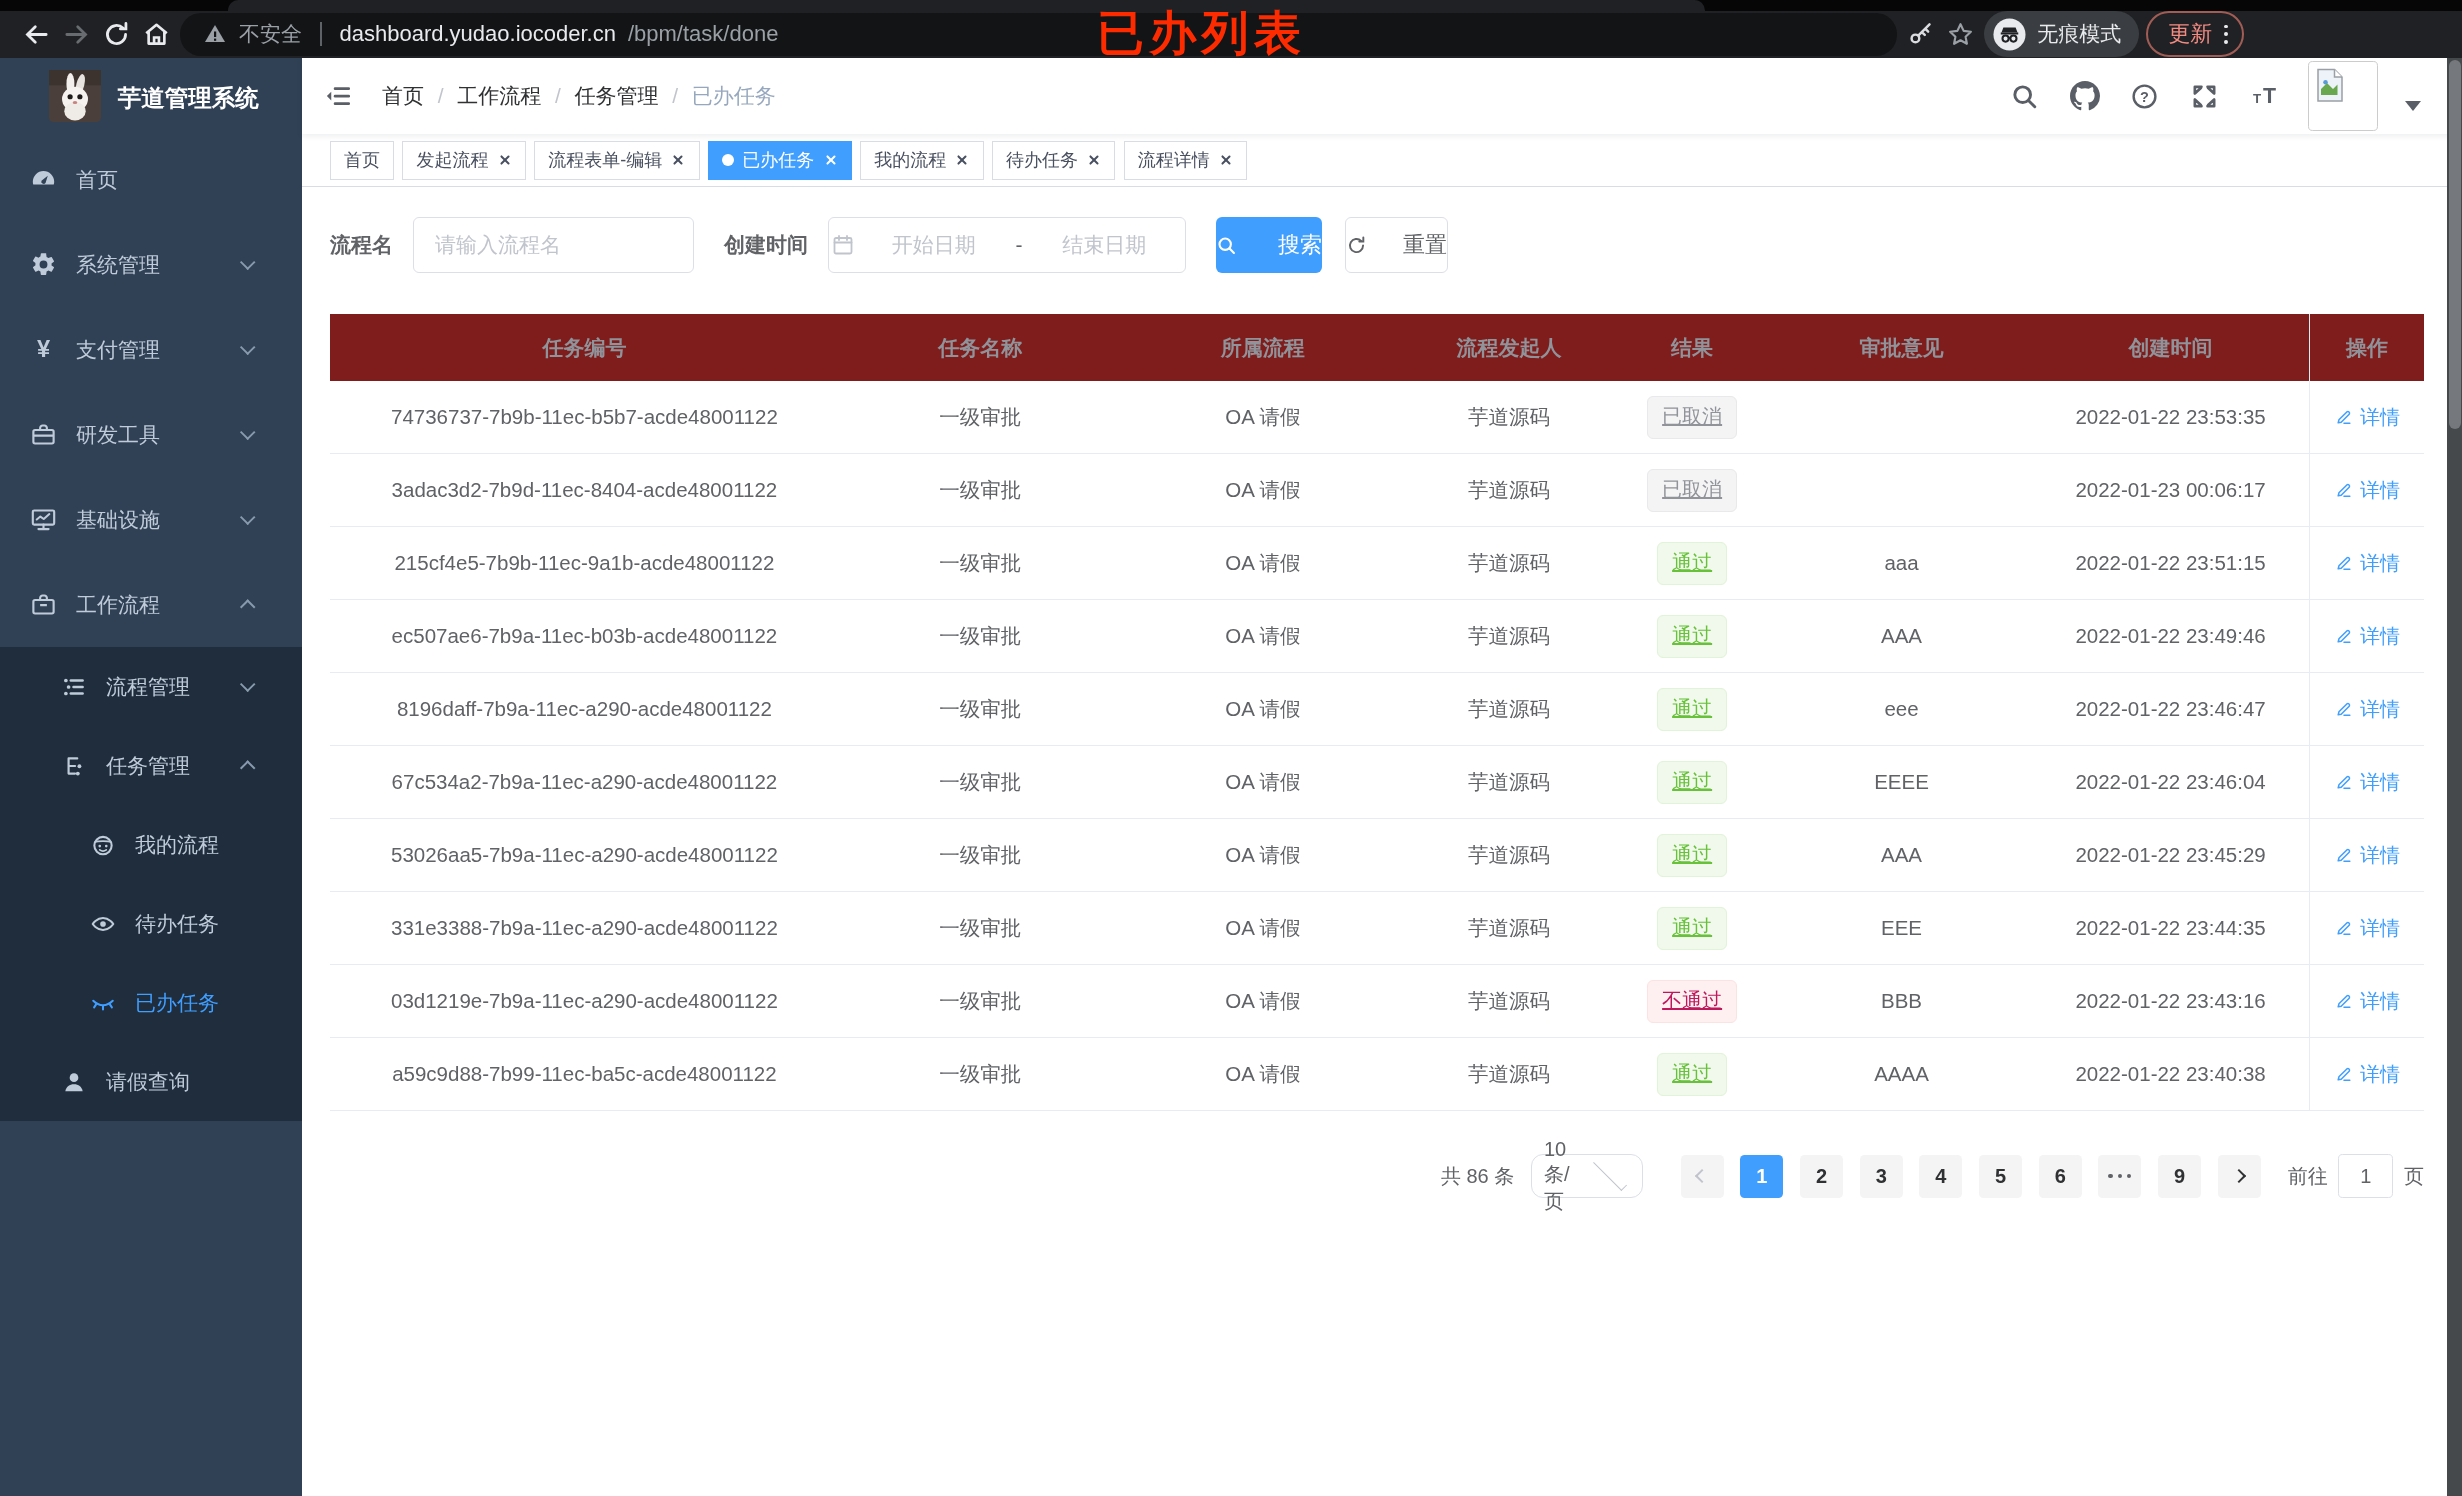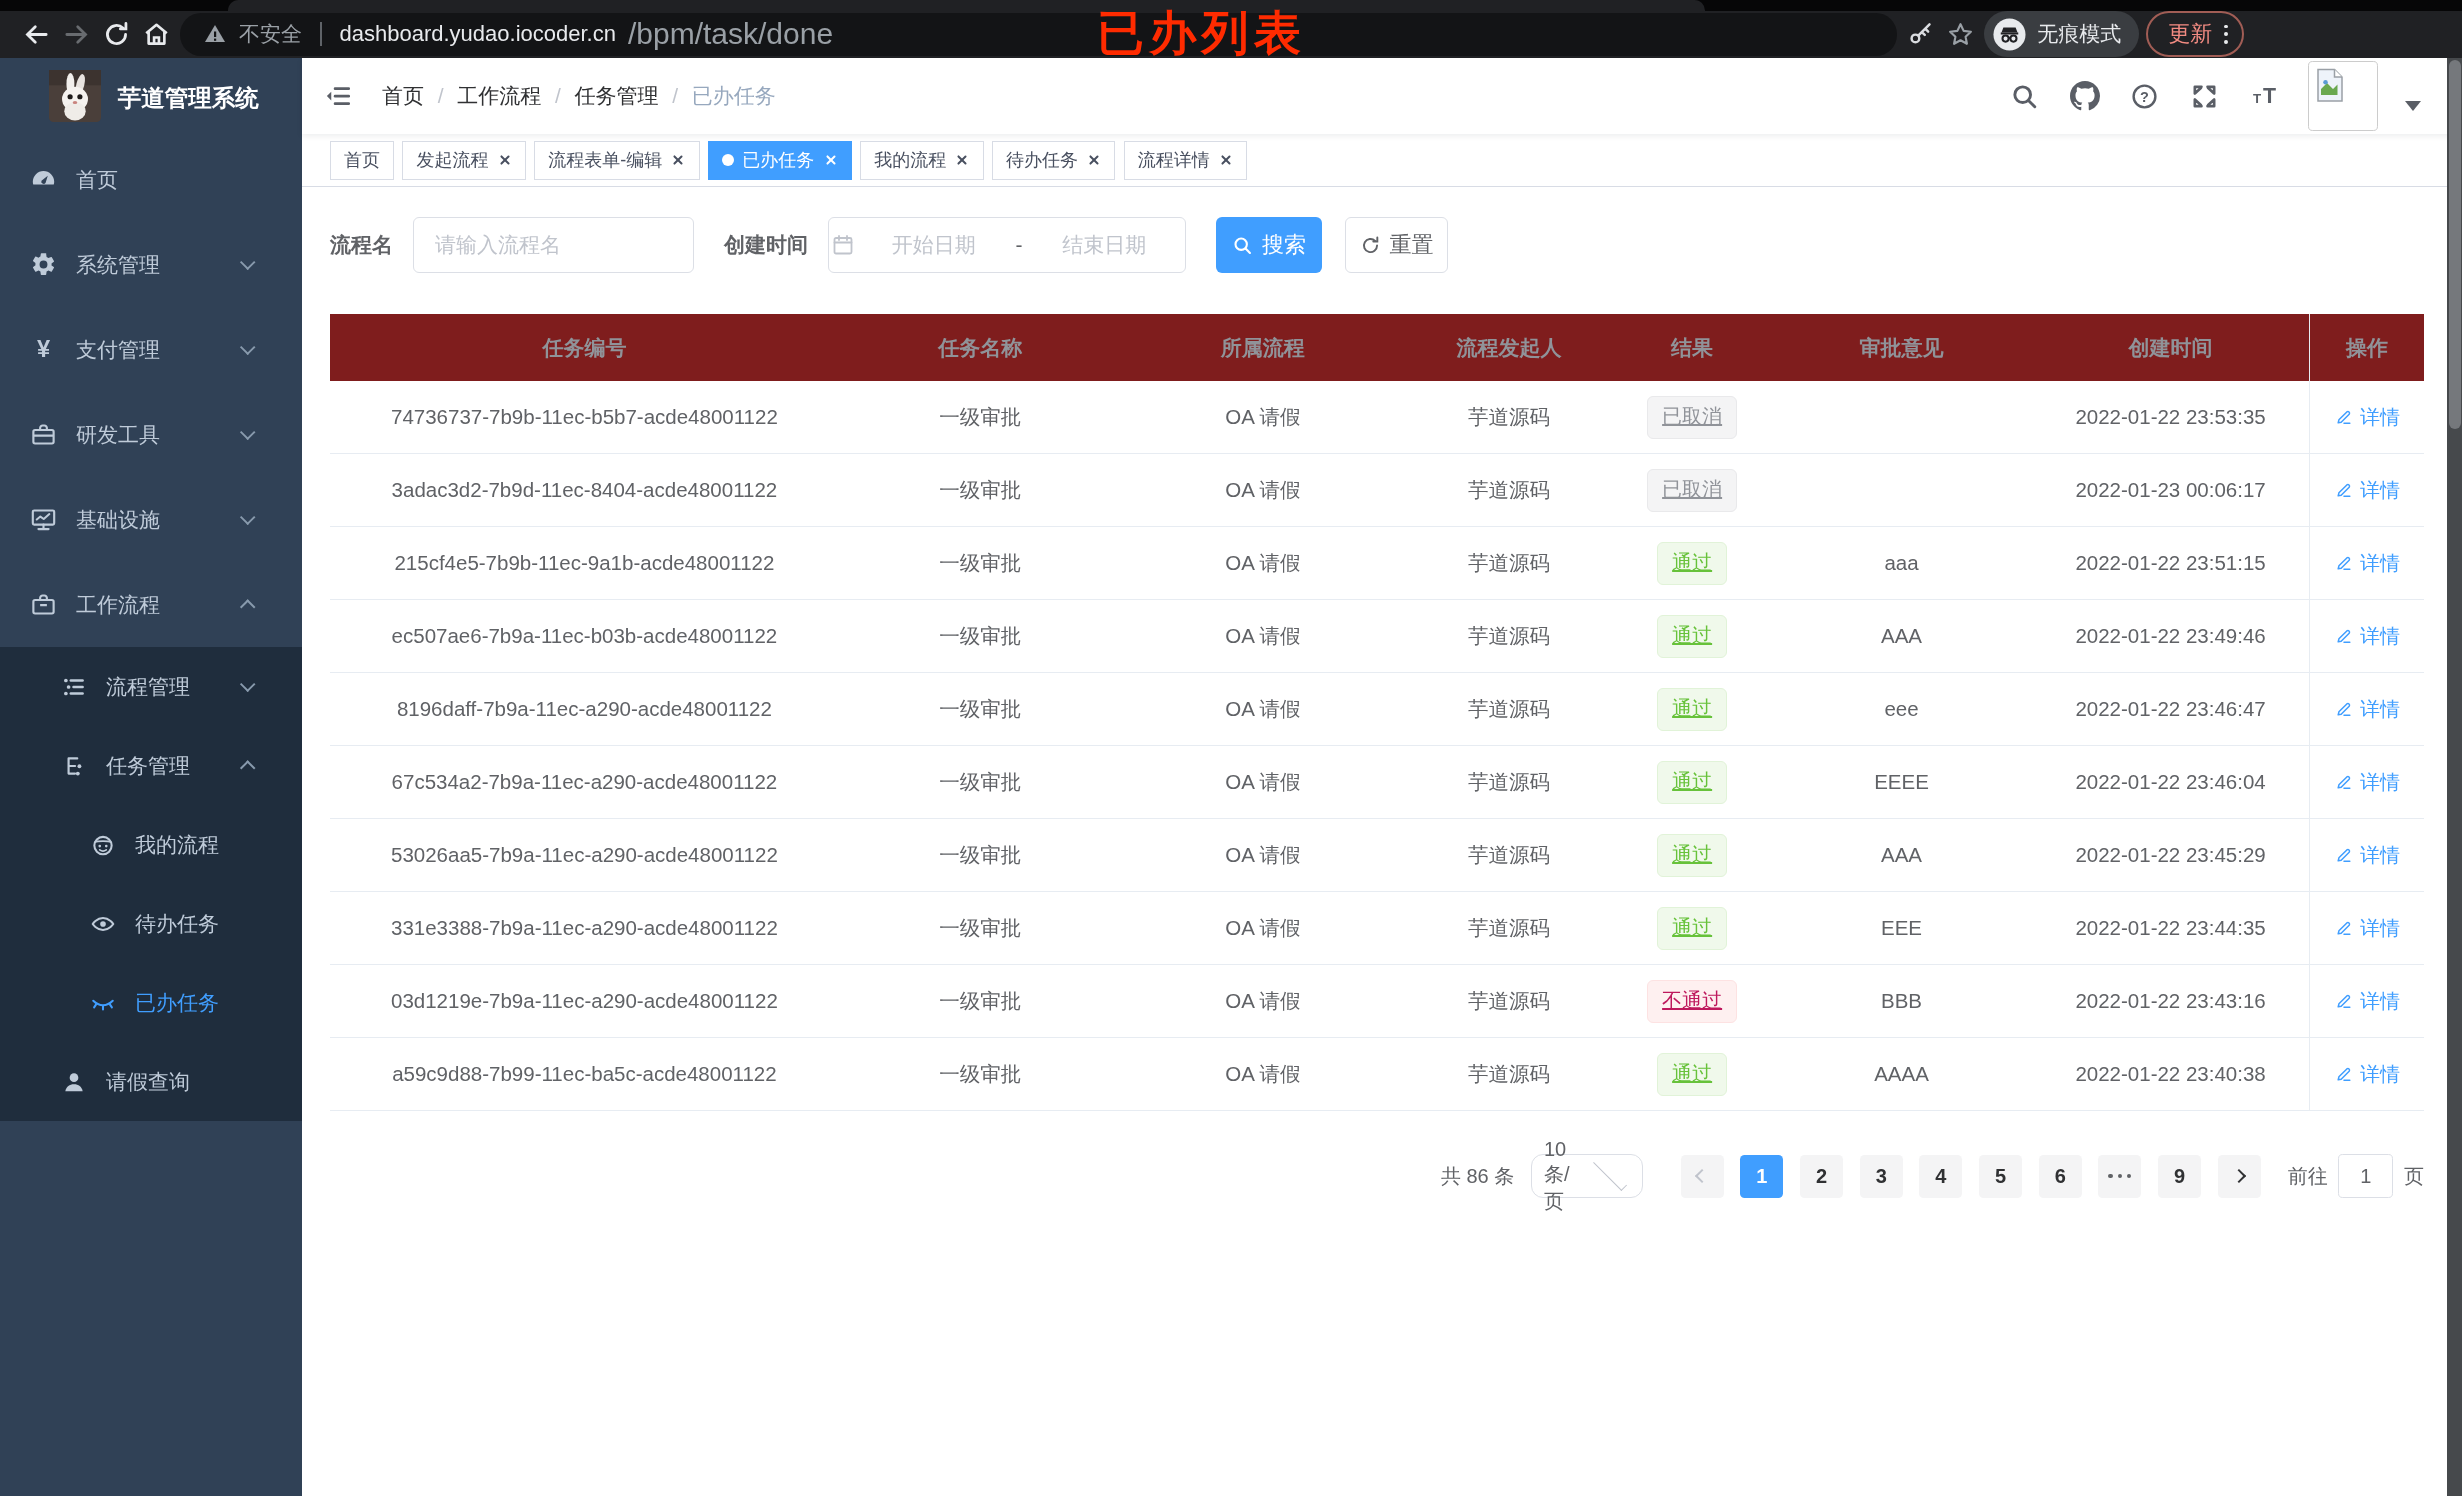--- a/index.html
+++ b/index.html
@@ -10,21 +10,21 @@
   
   .chrome { position:absolute; top:0; left:0; right:0; height:58px; background:#202124; z-index:40; }
   .chrome-tabstrip { position:absolute; top:0; left:0; right:0; height:10.6px; background:#060607; }
   .chrome-activetab { position:absolute; top:0; left:228px; width:1477px; height:10.6px; background:#202124; border-radius:10.6px 10.6px 0 0; }
   .chrome-toolbar { position:absolute; top:10.6px; left:0; right:0; height:47px; display:flex; align-items:center; padding:0 20px; gap:7px; }
   .nav-ic { width:33px; height:33px; display:flex; align-items:center; justify-content:center; flex:0 0 auto; }
   .url-pill { height:43px; flex:1 1 auto; max-width:1717px; background:#131416; border-radius:21px; display:flex; align-items:center; padding:0 23px; gap:12px; }
   .sec-label { color:#9aa0a6; font-size:21px; }
   .pill-div { width:1.5px; height:24px; background:#5f6368; margin:0 6px; }
   .url-host { color:#e8eaed; font-size:22px; }
-  .url-path { color:#9aa0a6; font-size:30px; }
+  .url-path { color:#9aa0a6; font-size:22px; }
   .incog { height:46px; background:#3a3d41; border-radius:23px; display:flex; align-items:center; gap:10.6px; padding:0 18px 0 7.6px; flex:0 0 auto; }
   .incog-label { color:#e8eaed; font-size:21px; }
   .update-pill { height:46px; border:2.3px solid #a15d55; border-radius:23px; display:flex; align-items:center; gap:12px; padding:0 13.7px 0 20px; flex:0 0 auto; }
   .update-label { color:#f28b82; font-size:22px; }
   .vdots { display:inline-flex; flex-direction:column; gap:3.8px; }
   .vdots i { width:3.8px; height:3.8px; border-radius:50%; background:#e8eaed; }
   .annotation { position:absolute; top:1.5px; left:1097px; font-size:47px; font-weight:bold; color:#ff2b00; letter-spacing:5.3px; z-index:60; }
 
   
   .app { position:absolute; top:58px; left:0; right:0; bottom:0; display:flex; background:#fff; }
@@ -70,21 +70,21 @@
   
   .content { flex:1 1 auto; padding:30px 38px 0 28px; background:#fff; }
   .filter-row { display:flex; align-items:center; margin-bottom:41px; }
   .f-label { font-size:21px; font-weight:bold; color:#606266; }
   .f-input { width:281px; height:56px; border:1.5px solid #dcdfe6; border-radius:6px; margin-left:20px; font-size:21px; color:#606266; padding:0 21px; outline:none; background:#fff; font-family:inherit; }
   .f-input::placeholder { color:#c0c4cc; }
   .date-box { width:358px; height:56px; border:1.5px solid #dcdfe6; border-radius:6px; margin-left:20px; display:flex; align-items:center; padding:0 2px; gap:0; }
   .d-ph { color:#c0c4cc; font-size:21px; flex:1; text-align:center; }
   .d-sep { color:#606266; font-size:21px; padding:0 3px; }
   .lbl-gap { margin-left:30px; }
-  .btn { height:56px; border-radius:6px; display:inline-flex; align-items:center; justify-content:center; gap:9px; font-size:22px; cursor:pointer; }
+  .btn { height:56px; border-radius:6px; display:inline-flex; align-items:center; justify-content:space-between; gap:9px; font-size:22px; cursor:pointer; }
   .btn-primary { background:#409eff; color:#fff; border:none; width:106px; margin-left:30px; }
   .btn-plain { background:#fff; color:#606266; border:1.5px solid #dcdfe6; width:103px; margin-left:23px; }
 
   
   .table { width:100%; }
   .thead { display:flex; height:67px; background:#7f1d1d; }
   .th { font-size:21px; color:#909399; font-weight:600; display:flex; align-items:center; justify-content:center; }
   .trow { display:flex; height:73px; border-bottom:1.5px solid #e7ecf2; background:#fff; }
   .td { font-size:20.5px; color:#606266; display:flex; align-items:center; justify-content:center; overflow:hidden; }
   .c1{width:24.3%;} .c2{width:13.5%;} .c3{width:13.5%;} .c4{width:10%;}

